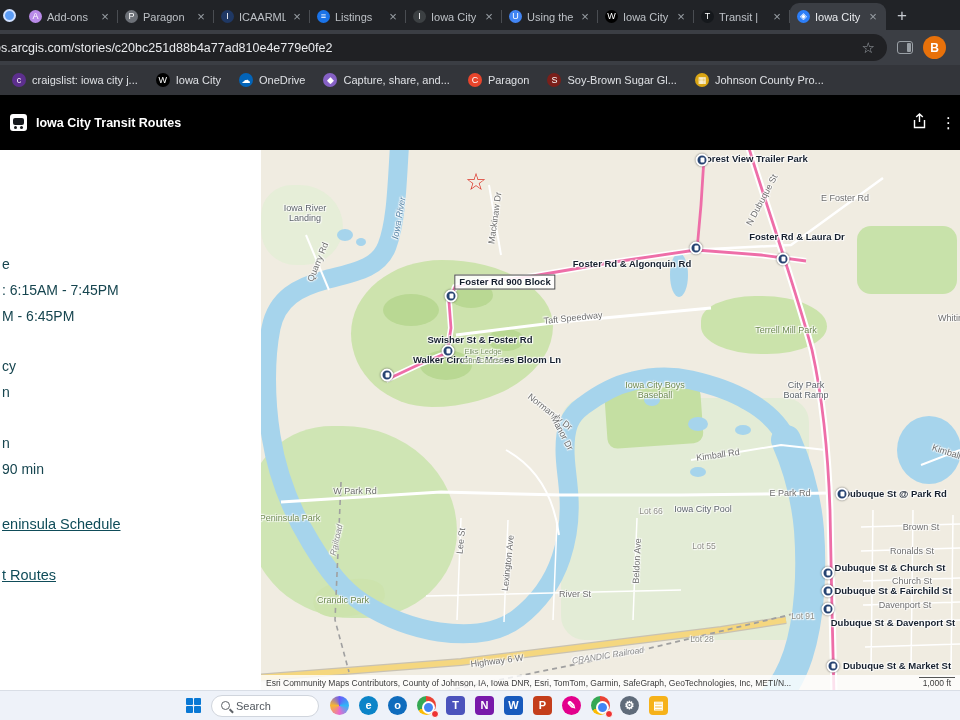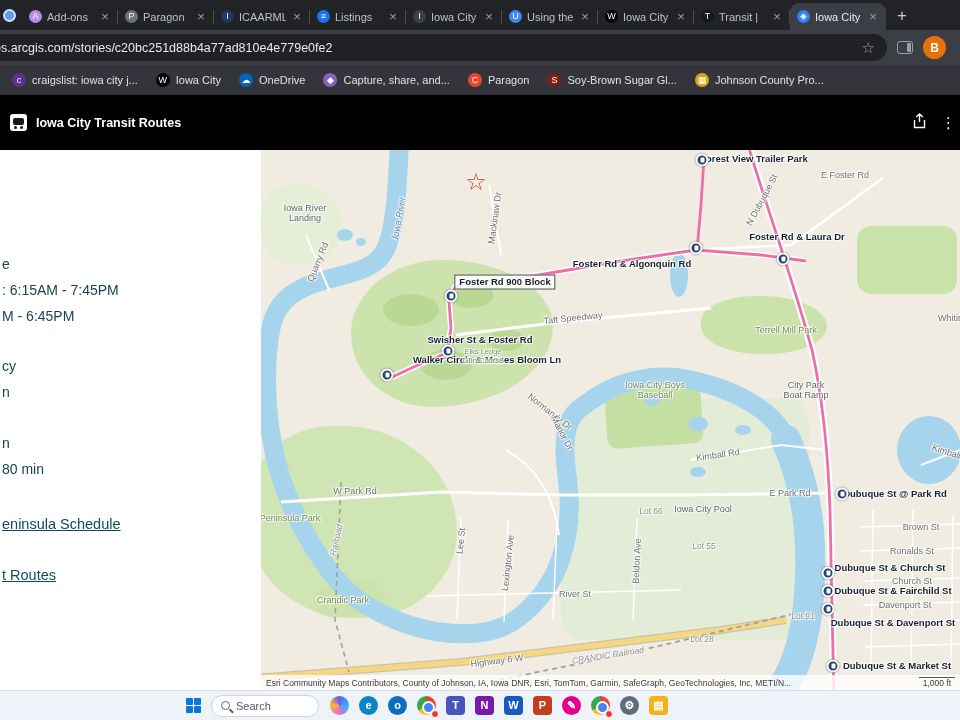--- a/index.html
+++ b/index.html
@@ -221,21 +221,21 @@
     <span class="hdr-more">⋮</span>
   </div>
 
   <div class="panel">
     <div class="p-line" style="top:106px">e</div>
     <div class="p-line" style="top:132px">: 6:15AM - 7:45PM</div>
     <div class="p-line" style="top:158px">M - 6:45PM</div>
     <div class="p-line" style="top:208px">cy</div>
     <div class="p-line" style="top:234px">n</div>
     <div class="p-line" style="top:285px">n</div>
-    <div class="p-line" style="top:311px">80 min</div>
+    <div class="p-line" style="top:311px">90 min</div>
     <div class="p-link" style="top:366px">eninsula Schedule</div>
     <div class="p-link" style="top:417px">t Routes</div>
   </div>
 
   <div class="map">
 
     <div class="gpatch" style="left:0;top:35px;width:82px;height:80px;background:#e6eed8;border-radius:40% 55% 50% 45%;"></div>
     <div class="gpatch" style="left:300px;top:248px;width:248px;height:242px;background:#e3ecd6;border-radius:24px;"></div>
     <div class="gpatch" style="left:90px;top:110px;width:202px;height:147px;background:#cde3ad;border-radius:45% 55% 60% 40% / 50% 45% 55% 50%;"></div>
     <div class="gpatch" style="left:596px;top:76px;width:100px;height:68px;background:#c8e2aa;border-radius:14px;"></div>
@@ -318,21 +318,21 @@
         <div class="mlabel street" style="left: 314px; top: 444px; transform: translate(-50%, -50%) rotate(0deg);">River St</div>
         <div class="mlabel street" style="left: 200px; top: 391px; transform: translate(-50%, -50%) rotate(-84deg);">Lee St</div>
         <div class="mlabel street" style="left: 247px; top: 413px; transform: translate(-50%, -50%) rotate(-84deg);">Lexington Ave</div>
         <div class="mlabel street" style="left: 376px; top: 411px; transform: translate(-50%, -50%) rotate(-87deg);">Beldon Ave</div>
         <div class="mlabel street" style="left: 236px; top: 511px; transform: translate(-50%, -50%) rotate(-7deg);">Highway 6 W</div>
         <div class="mlabel rail" style="left: 347px; top: 506px; transform: translate(-50%, -50%) rotate(-9deg);">CRANDIC Railroad</div>
         <div class="mlabel rail" style="left: 76px; top: 390px; transform: translate(-50%, -50%) rotate(-77deg);">Railroad</div>
         <div class="mlabel street" style="left: 57px; top: 112px; transform: translate(-50%, -50%) rotate(-68deg);">Quarry Rd</div>
         <div class="mlabel street" style="left: 234px; top: 68px; transform: translate(-50%, -50%) rotate(-82deg);">Mackinaw Dr</div>
         <div class="mlabel street" style="left: 501px; top: 50px; transform: translate(-50%, -50%) rotate(-62deg);">N Dubuque St</div>
-        <div class="mlabel street" style="left: 584px; top: 25px; transform: translate(-50%, -50%) rotate(0deg);">E Foster Rd</div>
+        <div class="mlabel street" style="left: 584px; top: 48px; transform: translate(-50%, -50%) rotate(0deg);">E Foster Rd</div>
         <div class="mlabel street" style="left: 692px; top: 168px; transform: translate(-50%, -50%) rotate(0deg);">Whiting</div>
         <div class="mlabel park" style="left: 525px; top: 180px; transform: translate(-50%, -50%) rotate(0deg);">Terrell Mill Park</div>
         <div class="mlabel park" style="left: 394px; top: 240px; transform: translate(-50%, -50%) rotate(0deg);">Iowa City Boys
 Baseball</div>
         <div class="mlabel park" style="left: 29px; top: 368px; transform: translate(-50%, -50%) rotate(0deg);">Peninsula Park</div>
         <div class="mlabel park" style="left: 82px; top: 450px; transform: translate(-50%, -50%) rotate(0deg);">Crandic Park</div>
         <div class="mlabel tiny" style="left: 222px; top: 207px; transform: translate(-50%, -50%) rotate(0deg);">Elks Ledge
 Gun Course</div>
         <div class="mlabel poi" style="left: 545px; top: 240px; transform: translate(-50%, -50%) rotate(0deg);">City Park
 Boat Ramp</div>

